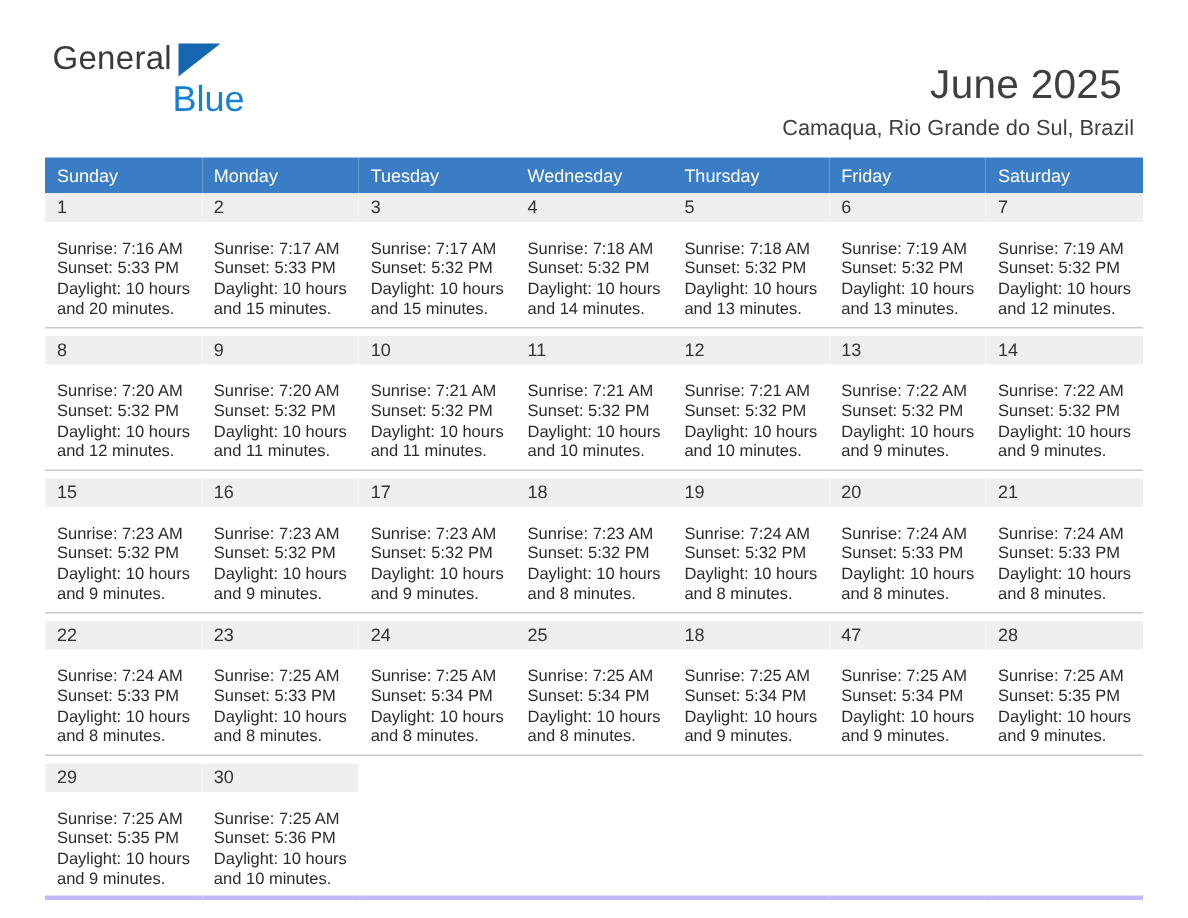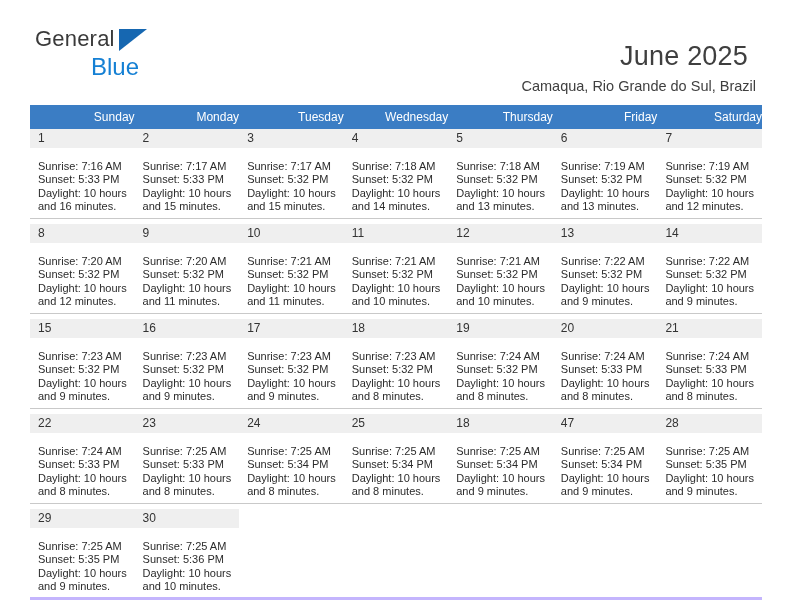--- a/index.html
+++ b/index.html
@@ -44,21 +44,21 @@
     position: absolute;
     left: 84px;
     top: 1px;
     width: 0;
     height: 0;
     border-left: 28px solid #1667b1;
     border-bottom: 22px solid transparent;
   }
   .logo-row2 {
     display: block;
-    margin-left: 56px;
+    margin-left: 80px;
     margin-top: 1px;
     font-size: 24px;
     color: #1580d4;
   }
   .title {
     position: absolute;
     right: 36px;
     top: 33px;
     font-size: 27px;
     color: #3f3f3f;
@@ -85,21 +85,21 @@
   table.cal {
     width: 732px;
     border-collapse: collapse;
     table-layout: fixed;
   }
   table.cal th {
     background: #3b7dc4;
     color: #ffffff;
     font-size: 12px;
     font-weight: normal;
-    text-align: right;
+    text-align: left;
     padding: 5px 0 5px 8px;
     height: 21px;
     border: none;
   }
   td.daycell {
     vertical-align: top;
     padding: 0;
     height: 89px;
     border: none;
     background: #ffffff;
@@ -155,21 +155,21 @@
         </tr>
       </thead>
       <tbody id="cal-body">
           <tr class="week">
             <td class="daycell">
               <span class="daynum">1</span>
               <div class="info">
                 <div>Sunrise: 7:16 AM</div>
                 <div>Sunset: 5:33 PM</div>
                 <div>Daylight: 10 hours</div>
-                <div>and 16 minutes.</div>
+                <div>and 20 minutes.</div>
               </div>
             </td>
             <td class="daycell">
               <span class="daynum">2</span>
               <div class="info">
                 <div>Sunrise: 7:17 AM</div>
                 <div>Sunset: 5:33 PM</div>
                 <div>Daylight: 10 hours</div>
                 <div>and 15 minutes.</div>
               </div>

